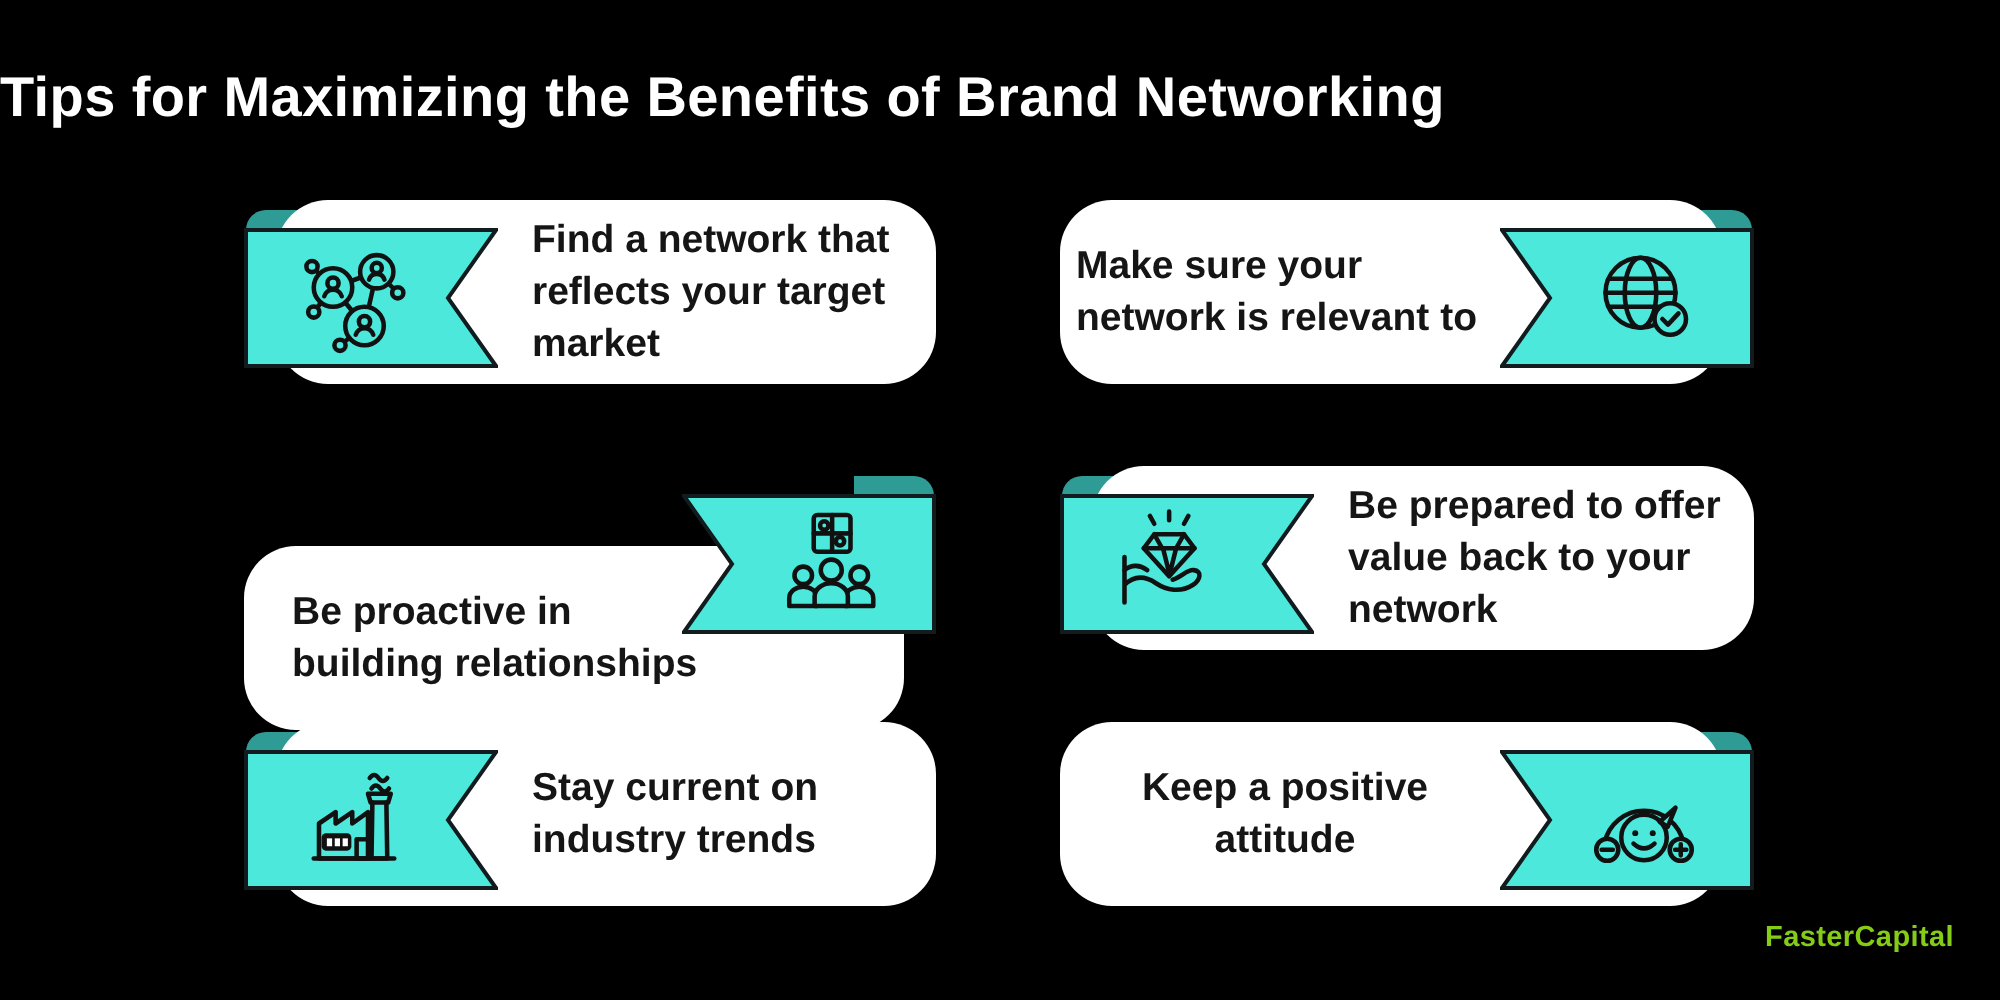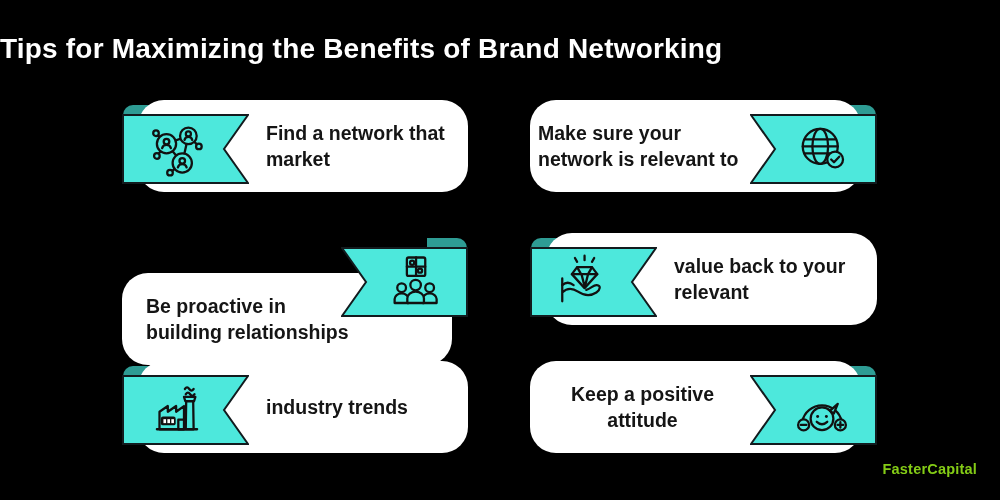--- a/index.html
+++ b/index.html
@@ -22,20 +22,21 @@
 </style>
 </head>
 <body>
 
 <div class="stage">
   <div class="title">Tips for Maximizing the Benefits of Brand Networking</div>
   <div id="cards">
       <div class="fold left" style="background: rgb(46, 156, 148); top: 105px; left: 123px;"></div>
       <div class="card" style="top: 100px; left: 138px; width: 330px; padding-left: 128px; padding-right: 14px;">
         <div class="line">Find a network that</div>
+        <div class="line">reflects your target</div>
         <div class="line">market</div>
       </div>
       <div class="ribbon" style="top: 114px; left: 122px;">
         <svg class="shape" width="127" height="70" viewBox="0 0 127 70">
           <polygon points="1,1 126,1 102,35 126,69 1,69" fill="#4DE8DC" stroke="#121b1e" stroke-width="2"></polygon>
         </svg>
         <span class="icon" style="left: 27px;">
           <svg viewBox="0 0 64 64">
             <g fill="none" stroke="#111" stroke-width="2.6" stroke-linecap="round" stroke-linejoin="round">
               <path d="M20 26 45 17M45 17 38 48M20 26 38 48M20 26 8 14M20 26 9 40M45 17 57 29M38 48 24 59"></path>
@@ -106,41 +107,43 @@
               <circle cx="51" cy="38.5" r="5"></circle>
               <path d="M43 56v-4.5a8 6.5 0 0 1 16 0V56z"></path>
               <circle cx="35" cy="35.5" r="6"></circle>
               <path d="M25.5 56v-5.5a9.5 7.5 0 0 1 19 0V56z"></path>
             </g>
           </svg>
         </span>
       </div>
       <div class="fold left" style="background: rgb(46, 156, 148); top: 238px; left: 531px;"></div>
       <div class="card" style="top: 233px; left: 546px; width: 331px; padding-left: 128px; padding-right: 14px;">
+        <div class="line">Be prepared to offer</div>
         <div class="line">value back to your</div>
-        <div class="line">relevant</div>
+        <div class="line">network</div>
       </div>
       <div class="ribbon" style="top: 247px; left: 530px;">
         <svg class="shape" width="127" height="70" viewBox="0 0 127 70">
           <polygon points="1,1 126,1 102,35 126,69 1,69" fill="#4DE8DC" stroke="#121b1e" stroke-width="2"></polygon>
         </svg>
         <span class="icon" style="left: 27px;">
           <svg viewBox="0 0 64 64">
             <g fill="none" stroke="#111" stroke-width="2.6" stroke-linecap="round" stroke-linejoin="round">
               <path d="M23 9l-2.5-4.5M31.5 7V2M40 9l2.5-4.5"></path>
               <path d="M23 15h17l6 8-14.5 16L17 23z"></path>
               <path d="M23 15l4.5 8M40 15l-4.5 8M17 23h29M28 23l3.5 14M35.5 23L32 37"></path>
               <path d="M6 28v26M6 44c6-6 12-5 18-1s14 5.5 21 1c4.5-3 5.5-8 .5-8.5-4-.4-6.5 4-12 5.5"></path>
               <path d="M6 35.5c4-3.5 9-3 13 0"></path>
             </g>
           </svg>
         </span>
       </div>
       <div class="fold left" style="background: rgb(46, 156, 148); top: 366px; left: 123px;"></div>
       <div class="card" style="top: 361px; left: 138px; width: 330px; padding-left: 128px; padding-right: 14px;">
+        <div class="line">Stay current on</div>
         <div class="line">industry trends</div>
       </div>
       <div class="ribbon" style="top: 375px; left: 122px;">
         <svg class="shape" width="127" height="70" viewBox="0 0 127 70">
           <polygon points="1,1 126,1 102,35 126,69 1,69" fill="#4DE8DC" stroke="#121b1e" stroke-width="2"></polygon>
         </svg>
         <span class="icon" style="left: 27px;">
           <svg viewBox="0 0 64 64">
             <g fill="none" stroke="#111" stroke-width="2.6" stroke-linecap="round" stroke-linejoin="round">
               <path d="M41 8q2.5-3.5 5 0t5 0M42 14q2.5-3.5 5 0t5 0"></path>

